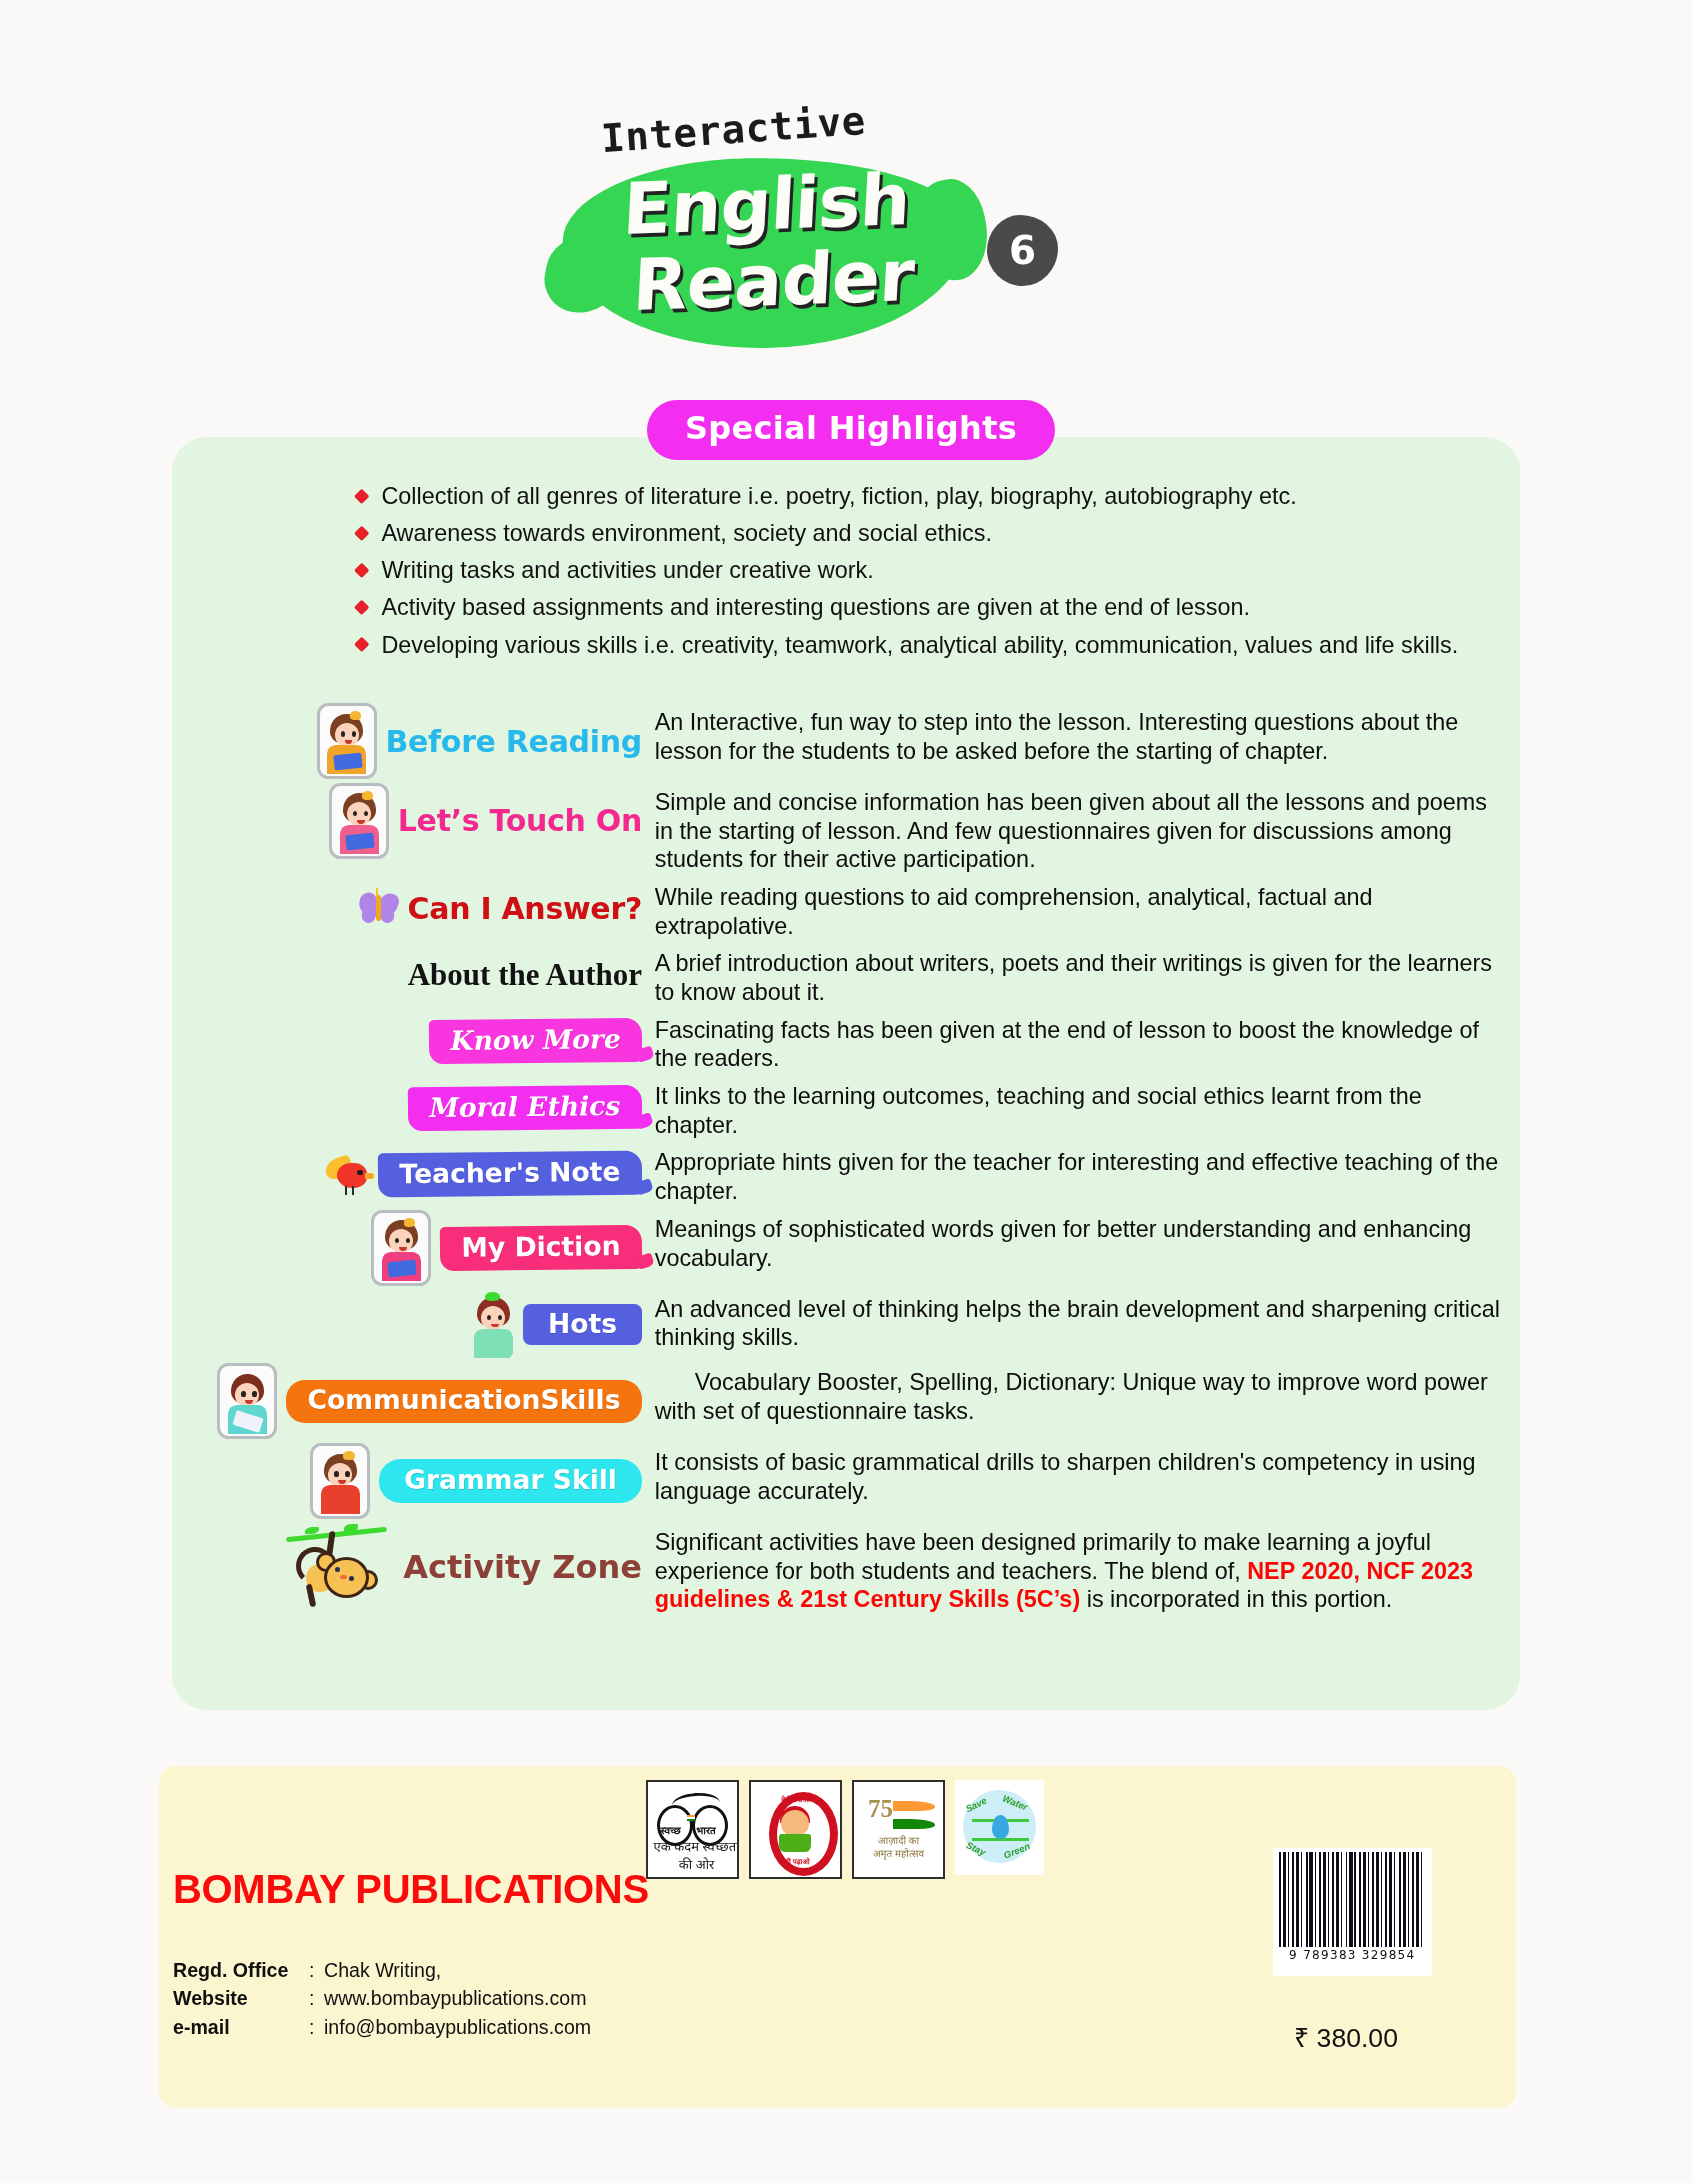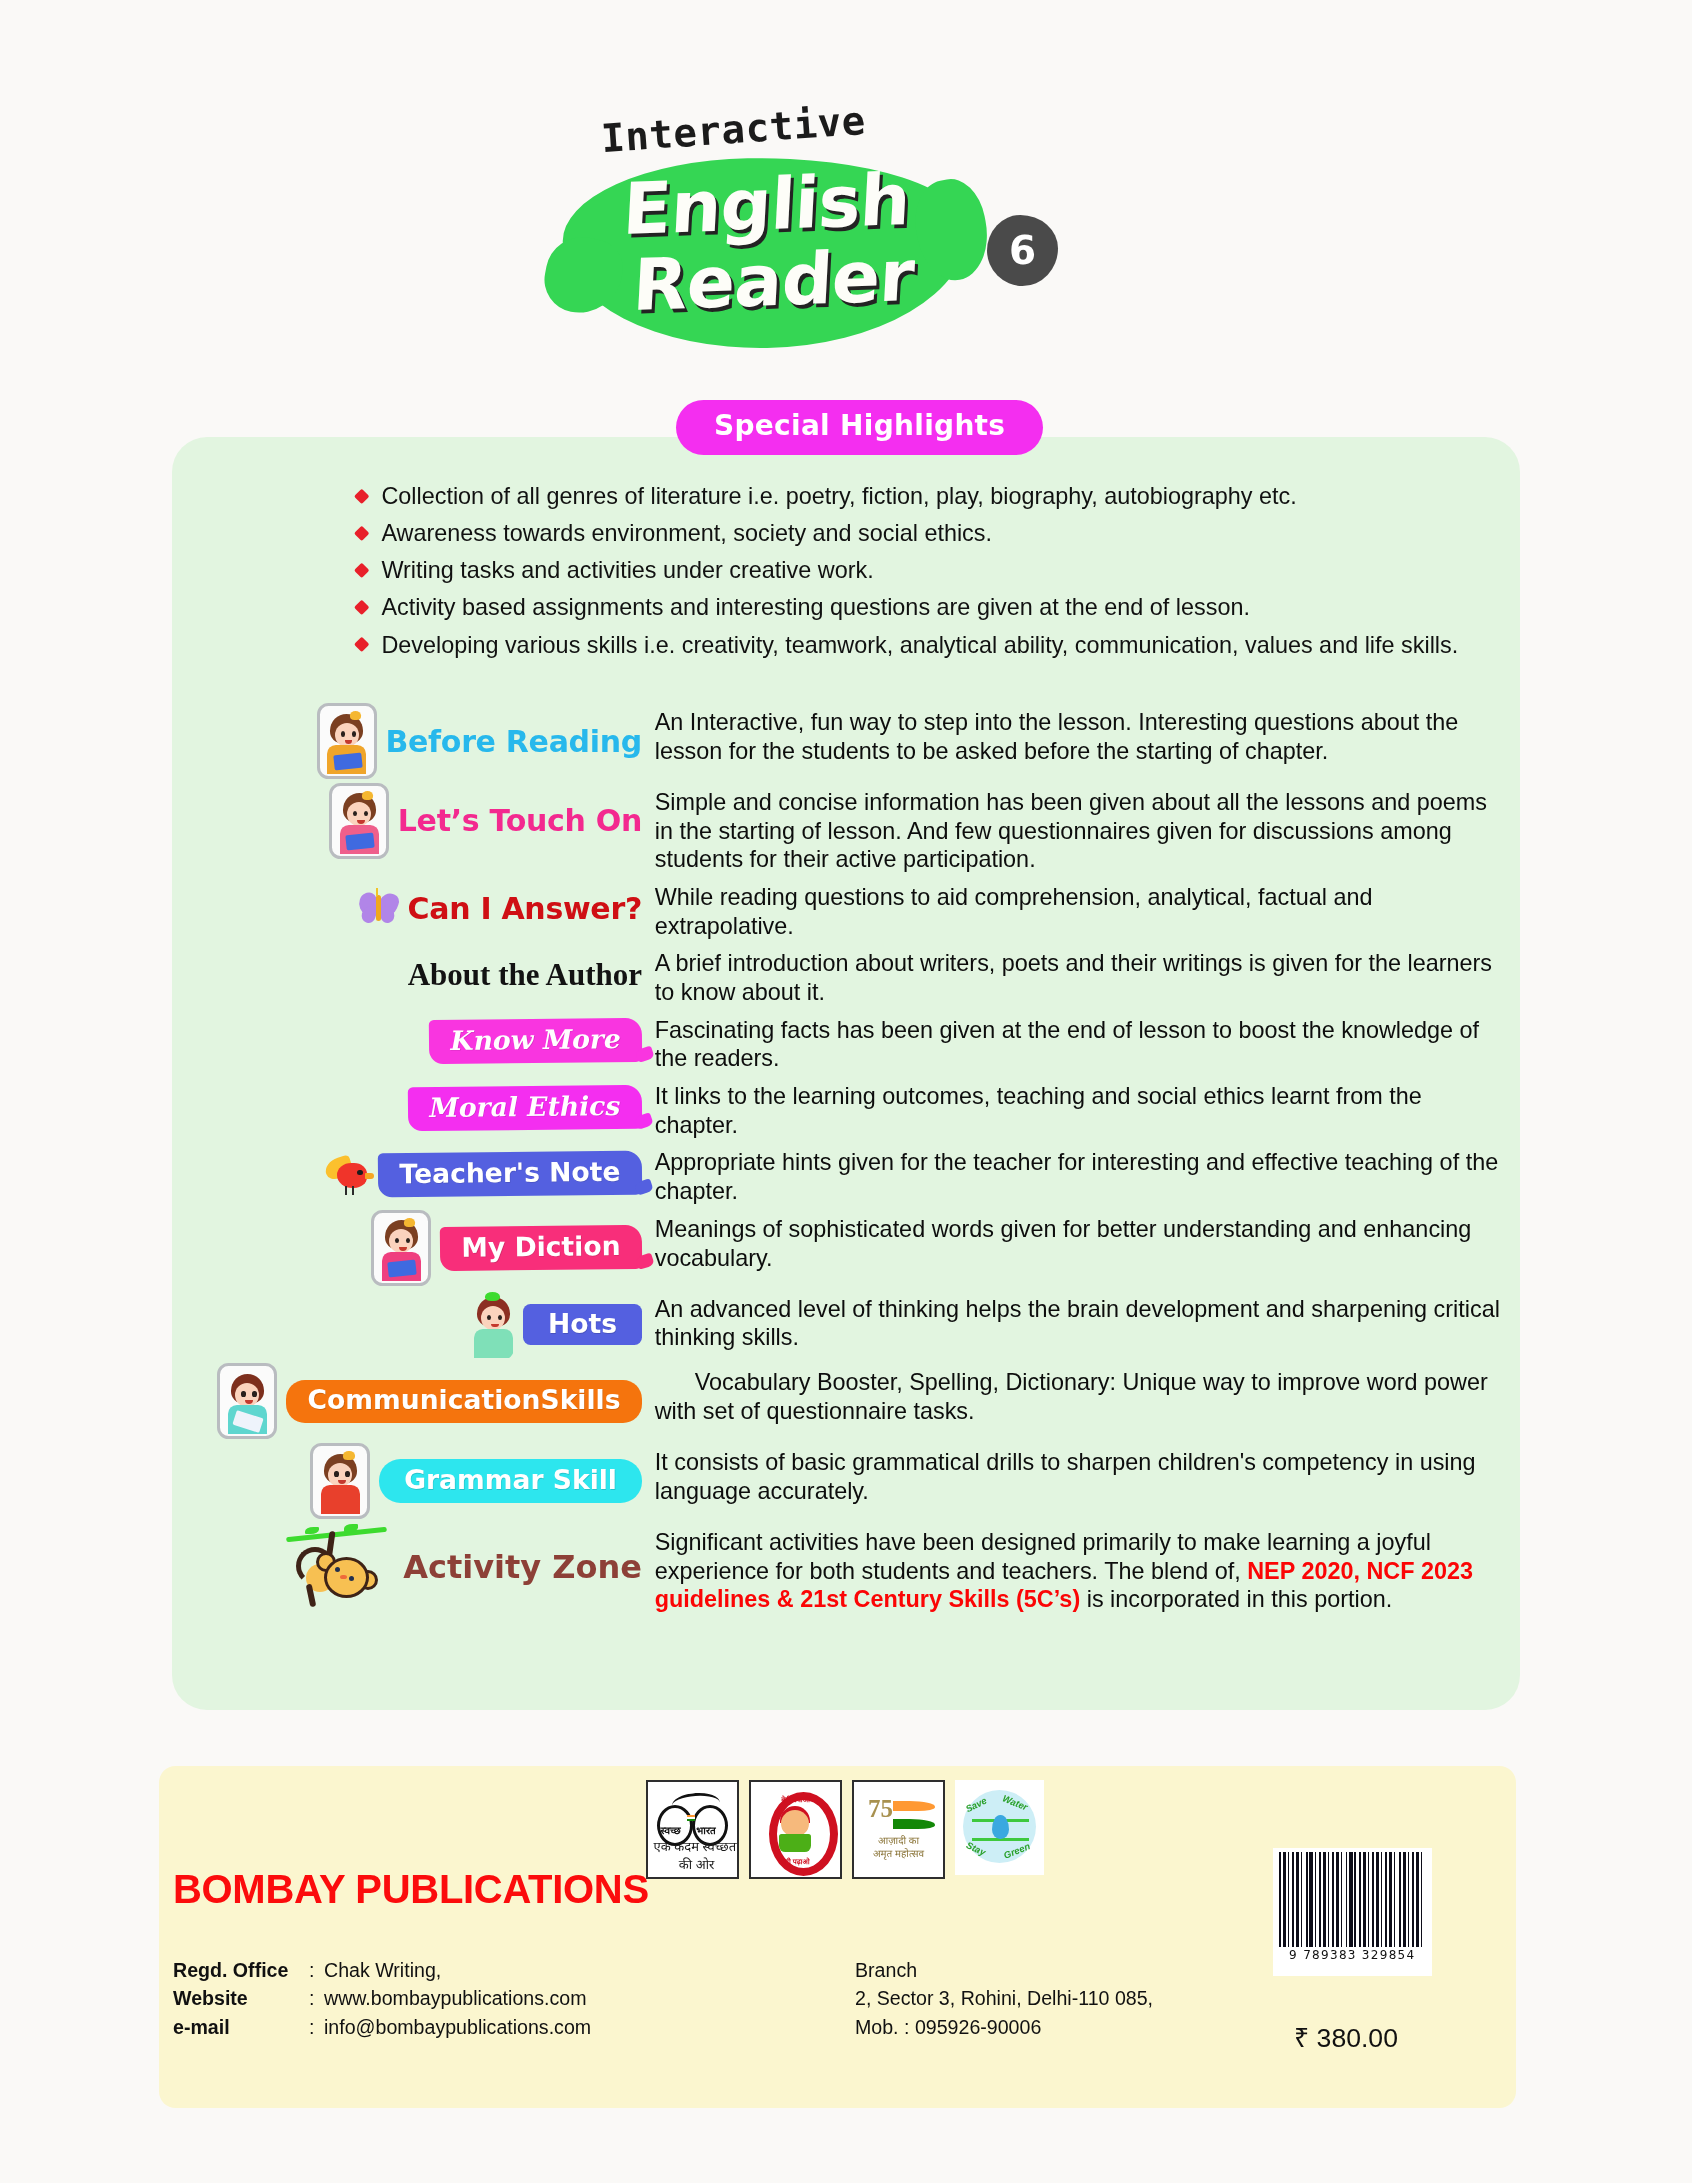--- a/index.html
+++ b/index.html
@@ -53,24 +53,24 @@
   }
   .grade-badge{
     position:absolute;left:430px;top:95px;width:71px;height:71px;z-index:5;
     background:#4a4a4a;border-radius:47% 53% 50% 50% / 50% 47% 53% 50%;
     color:#fff;font-family:"DejaVu Sans",sans-serif;font-weight:bold;font-size:39px;
     display:flex;align-items:center;justify-content:center;
   }
 
   
   .pill{
-    position:absolute;left:676px;top:400px;z-index:6;
+    position:absolute;left:647px;top:400px;z-index:6;
     background:#f42ef0;border-radius:38px;
     padding:8.9px 38px 12.7px;
-    color:#fff;font-family:"DejaVu Sans",sans-serif;font-weight:bold;font-size:28px;
+    color:#fff;font-family:"DejaVu Sans",sans-serif;font-weight:bold;font-size:32px;
     letter-spacing:0.3px;
   }
 
   
   .panel{
     position:absolute;left:172px;top:437px;width:1348px;height:1273px;
     background:#e2f5e0;border-radius:35px;
   }
 
   
@@ -515,25 +515,20 @@
         <span class="lbl">Regd. Office</span><span class="col">:</span><span>Chak Writing,</span>
       </div>
       <div>
         <span class="lbl">Website</span><span class="col">:</span><span>www.bombaypublications.com</span>
       </div>
       <div>
         <span class="lbl">e-mail</span><span class="col">:</span><span>info@bombaypublications.com</span>
       </div>
     </div>
 
-    <div class="branch">
-      <div>Branch</div>
-      <div>2, Sector 3, Rohini, Delhi-110 085,</div>
-      <div>Mob. : 095926-90006</div>
-    </div>
 
     <div class="barcode">
       <div class="bars"></div>
       <div class="bcnum">9 789383 329854</div>
     </div>
 
     <div class="price">₹ 380.00</div>
 
   </div>
 

